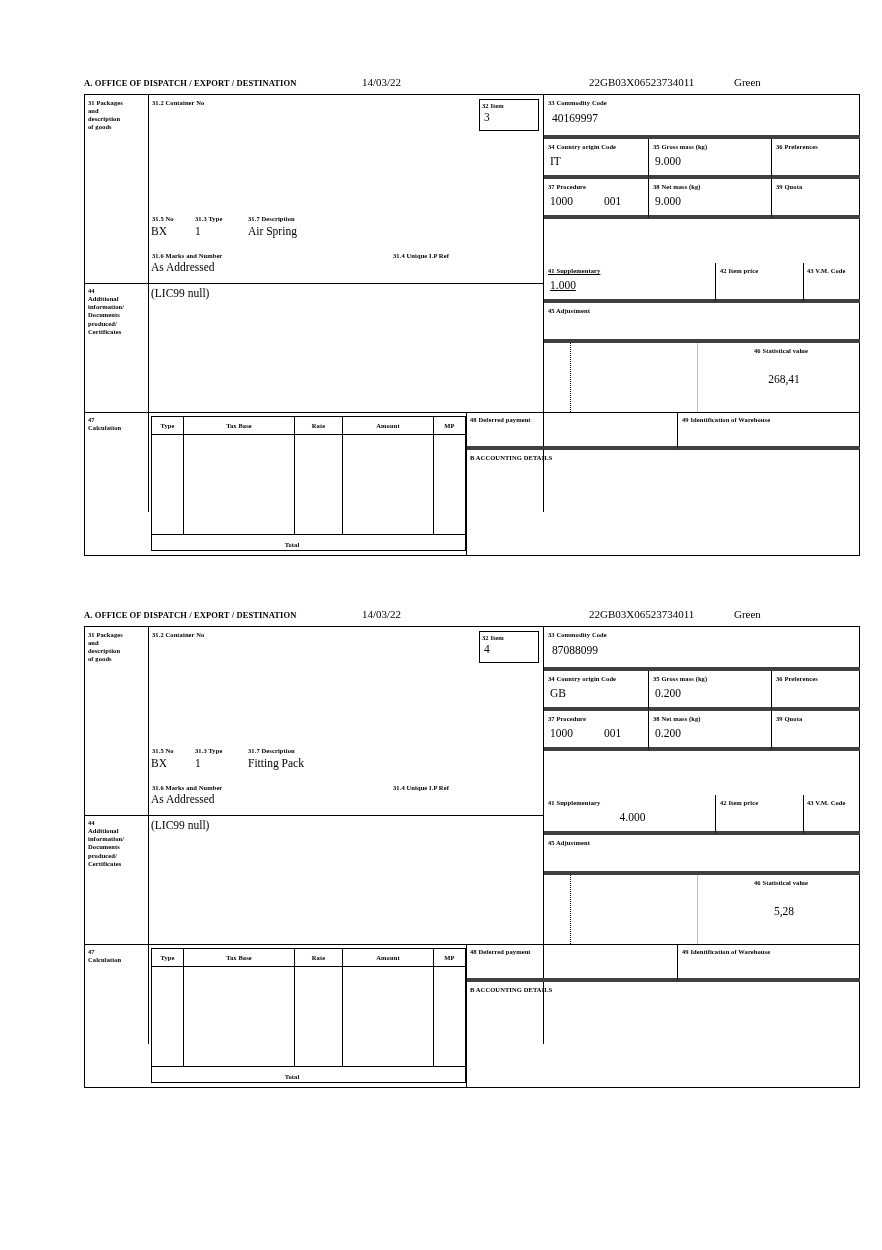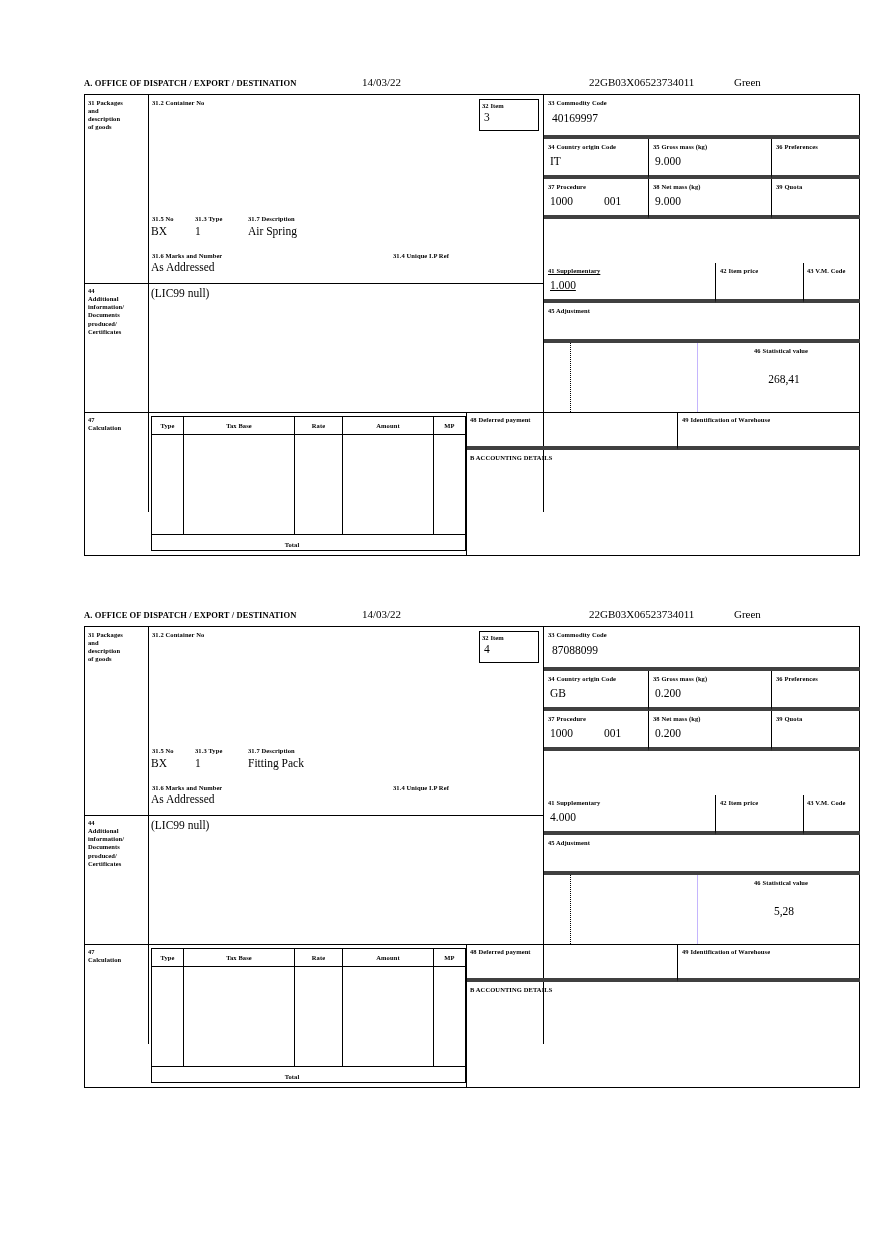--- a/index.html
+++ b/index.html
@@ -340,21 +340,21 @@
         <div class="val" style="margin:4px 0 0 6px;">0.200</div>
       </div>
       <div class="c bb" style="left:687px; top:84px; width:88px; height:40px;">
         <div class="lbl" style="margin:4px 0 0 4px;">39 Quota</div>
         <div class="val" style="margin:4px 0 0 6px;"></div>
       </div>
 
 
       <div class="c bb br" style="left:459px; top:168px; width:172px; height:40px;">
         <div class="lbl" style="margin:4px 0 0 4px;">41 Supplementary</div>
-        <div class="val" style="margin:4px 0 4px 6px;">4.000</div>
+        <div class="val" style="margin:4px 0 4px 6px;text-align:center;">4.000</div>
       </div>
       <div class="c bb br" style="left:631px; top:168px; width:88px; height:40px;">
         <div class="lbl" style="margin:4px 0 0 4px;">42 Item price</div>
         <div class="val" style="margin:4px 0 0 6px;"></div>
       </div>
       <div class="c bb" style="left:719px; top:168px; width:56px; height:40px;">
         <div class="lbl" style="margin:4px 0 0 3px;">43 V.M. Code</div>
         <div class="val" style="margin:4px 0 0 4px;"></div>
       </div>
 

